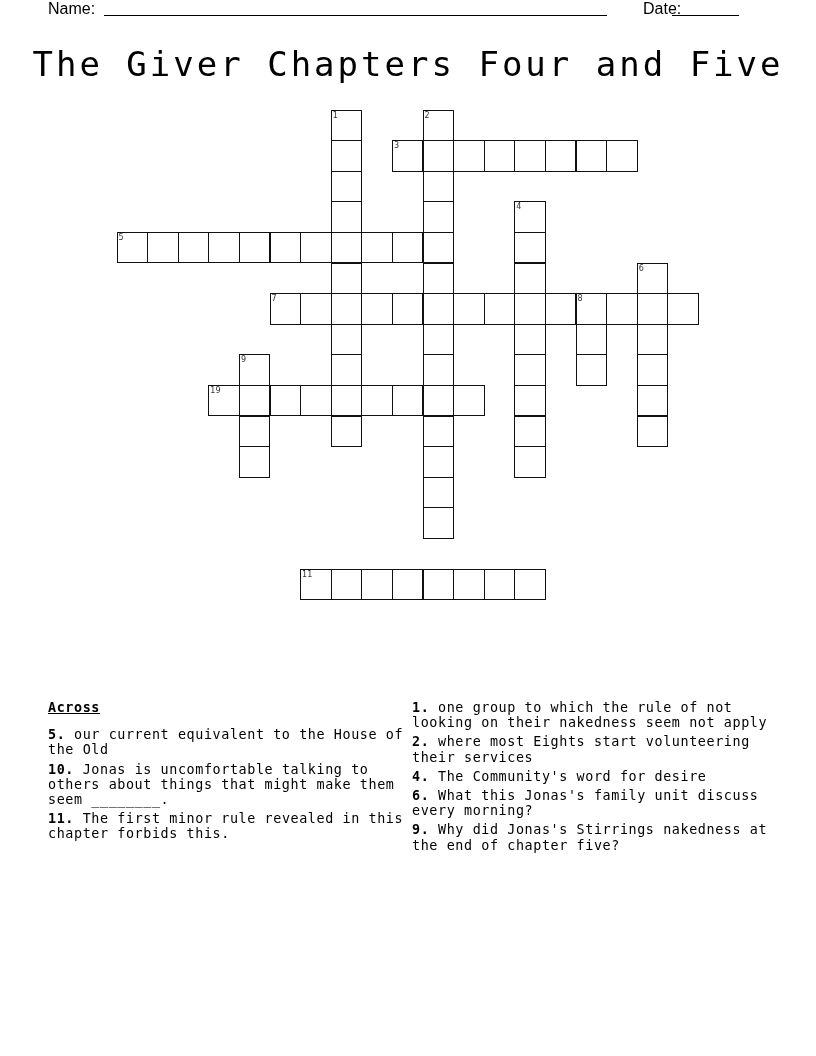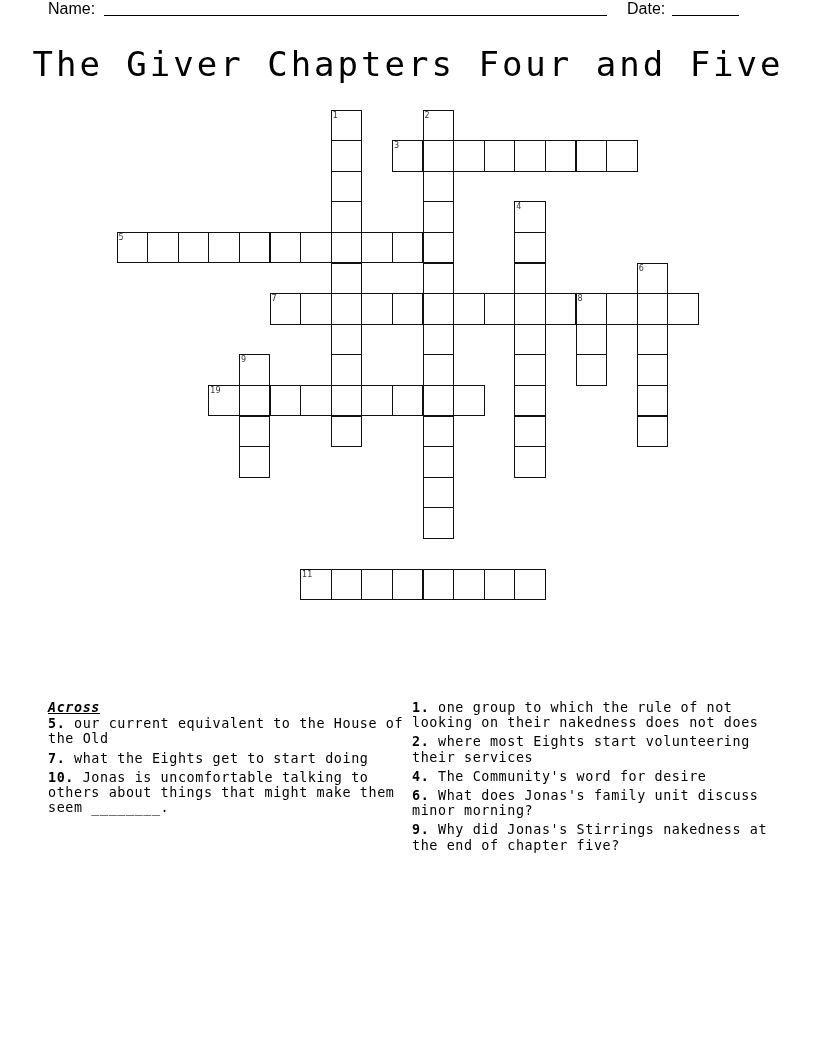--- a/index.html
+++ b/index.html
@@ -1,34 +1,34 @@
 <!DOCTYPE html>
 <html><head>
 <meta charset="utf-8">
 <style>
   html, body { margin: 0; padding: 0; background: #ffffff; }
   body { width: 816px; height: 1056px; position: relative; overflow: hidden; color: #000; }
   .header-line { position: absolute; top: 0; left: 48px; width: 700px; height: 20px;
     font-family: "Liberation Sans", sans-serif; font-size: 16px; line-height: 18px; }
   .name-label { position: absolute; left: 0; top: 0; }
   .name-blank { position: absolute; left: 56px; top: 15px; width: 503px; border-bottom: 1px solid #000; }
-  .date-label { position: absolute; left: 579px; top: 0; }
+  .date-label { position: absolute; left: 595px; top: 0; }
   .date-blank { position: absolute; left: 624px; top: 15px; width: 67px; border-bottom: 1px solid #000; }
   .title { position: absolute; top: 44px; left: 0; width: 816px; text-align: center;
     font-family: "DejaVu Sans Mono", monospace; font-size: 34px; letter-spacing: 3px; }
   .grid { position: absolute; left: 0; top: 0; width: 816px; height: 640px; }
   .cell { position: absolute; box-sizing: border-box; width: 31.6px; height: 31.6px;
     border: 1.6px solid #111; background: #fff; }
   .cell .num { position: absolute; left: 1px; top: 0px; font-family: "DejaVu Sans", sans-serif;
     font-size: 8px; line-height: 9px; color: #333; }
   .clues { position: absolute; top: 700px; font-family: "DejaVu Sans Mono", monospace;
     font-size: 13.4px; line-height: 15.2px; letter-spacing: 0.6px; }
   .clues.across { left: 48px; width: 360px; }
   .clues.down { left: 412px; width: 360px; }
-  .clue-heading { font-weight: bold; text-decoration: underline; margin-bottom: 1px; font-style: italic; }
+  .clue-heading { font-weight: bold; text-decoration: underline; margin-bottom: 12px; }
   .clue { margin-bottom: 4px; }
   .clue-num { font-weight: bold; }
 </style>
 </head>
 <body>
 
 <div class="header-line">
   <span class="name-label">Name:</span>
   <span class="name-blank"></span>
   <span class="date-label">Date:</span>
@@ -144,23 +144,23 @@
     <div class="cell" style="left: 391.9px; top: 568.5px;"></div>
     <div class="cell" style="left: 422.5px; top: 568.5px;"></div>
     <div class="cell" style="left: 453.1px; top: 568.5px;"></div>
     <div class="cell" style="left: 483.7px; top: 568.5px;"></div>
     <div class="cell" style="left: 514.3px; top: 568.5px;"></div>
   </div>
 
 <div class="clues across">
   <div class="clue-heading">Across</div>
   <div class="clue"><span class="clue-num">5.</span><span> our current equivalent to the House of the Old</span></div>
-  <div class="clue"><span class="clue-num">7.</span><span> what the Eights get to start doing</span></div>
   <div class="clue"><span class="clue-num">10.</span><span> Jonas is uncomfortable talking to others about things that might make them seem ________.</span></div>
+  <div class="clue"><span class="clue-num">11.</span><span> The first minor rule revealed in this chapter forbids this.</span></div>
 </div>
 
 <div class="clues down">
-  <div class="clue"><span class="clue-num">1.</span><span> one group to which the rule of not looking on their nakedness does not does</span></div>
+  <div class="clue"><span class="clue-num">1.</span><span> one group to which the rule of not looking on their nakedness seem not apply</span></div>
   <div class="clue"><span class="clue-num">2.</span><span> where most Eights start volunteering their services</span></div>
   <div class="clue"><span class="clue-num">4.</span><span> The Community's word for desire</span></div>
-  <div class="clue"><span class="clue-num">6.</span><span> What does Jonas's family unit discuss minor morning?</span></div>
+  <div class="clue"><span class="clue-num">6.</span><span> What this Jonas's family unit discuss every morning?</span></div>
   <div class="clue"><span class="clue-num">9.</span><span> Why did Jonas's Stirrings nakedness at the end of chapter five?</span></div>
 </div>
 
 </body></html>

